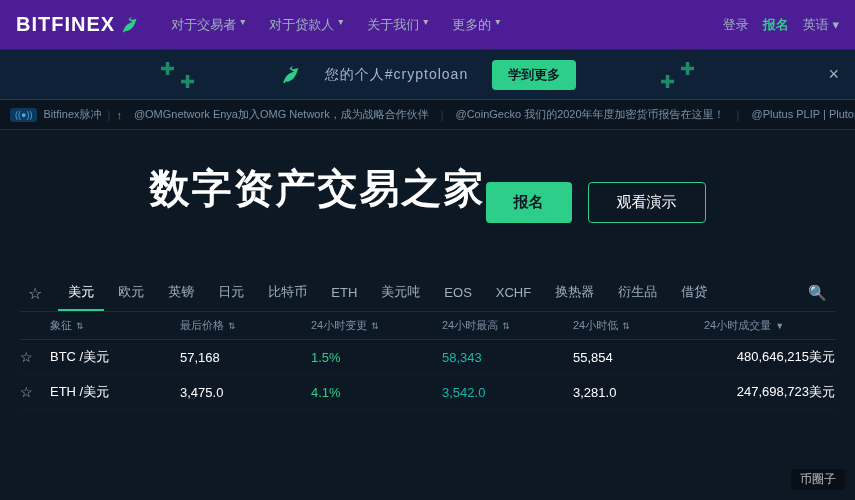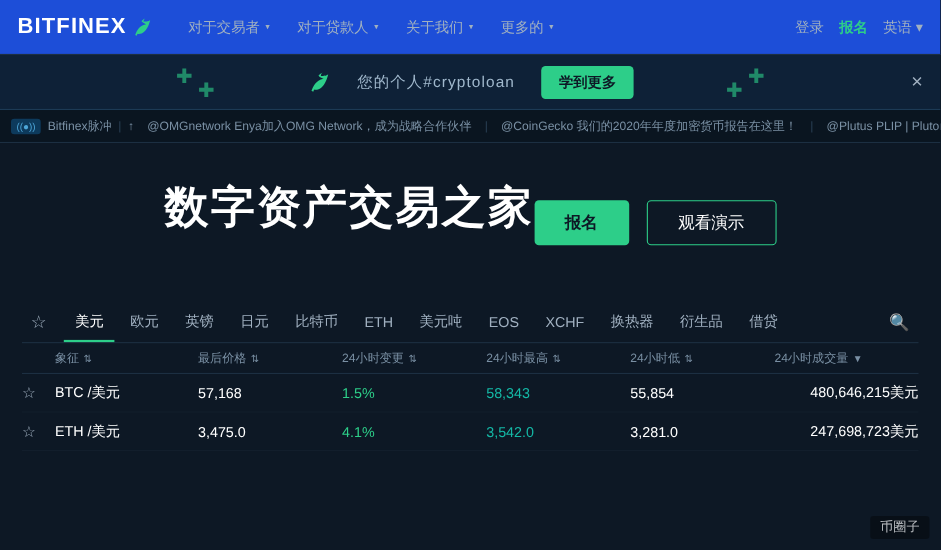--- a/index.html
+++ b/index.html
@@ -11,21 +11,21 @@
       color: #fff;
       overflow: hidden;
     }
 
     
     .navbar {
       display: flex;
       align-items: center;
       height: 50px;
       padding: 0 16px;
-      background-color: #1d4ed8;
+      background-color: #4c1d95;
       border-bottom: 1px solid #1c2f42;
     }
     .logo {
       display: flex;
       align-items: center;
       font-size: 20px;
       font-weight: bold;
       color: #fff;
       letter-spacing: 1px;
       margin-right: 24px;
@@ -39,29 +39,28 @@
       justify-content: center;
     }
     .nav-links {
       display: flex;
       align-items: center;
       gap: 8px;
       flex: 1;
     }
     .nav-item {
       display: flex;
-      align-items: center;
+      align-items: flex-start;
       gap: 4px;
       color: #a0b0c0;
       font-size: 13px;
       cursor: pointer;
       padding: 6px 8px;
       border-radius: 4px;
       white-space: nowrap;
-      font-family: Liberation Mono, monospace;
     }
     .nav-chevron { font-size: 10px; color: #a0b0c0; }
     .nav-right {
       display: flex;
       align-items: center;
       gap: 14px;
       font-size: 13px;
     }
     .nav-login { color: #a0b0c0; cursor: pointer; }
     .nav-register {

